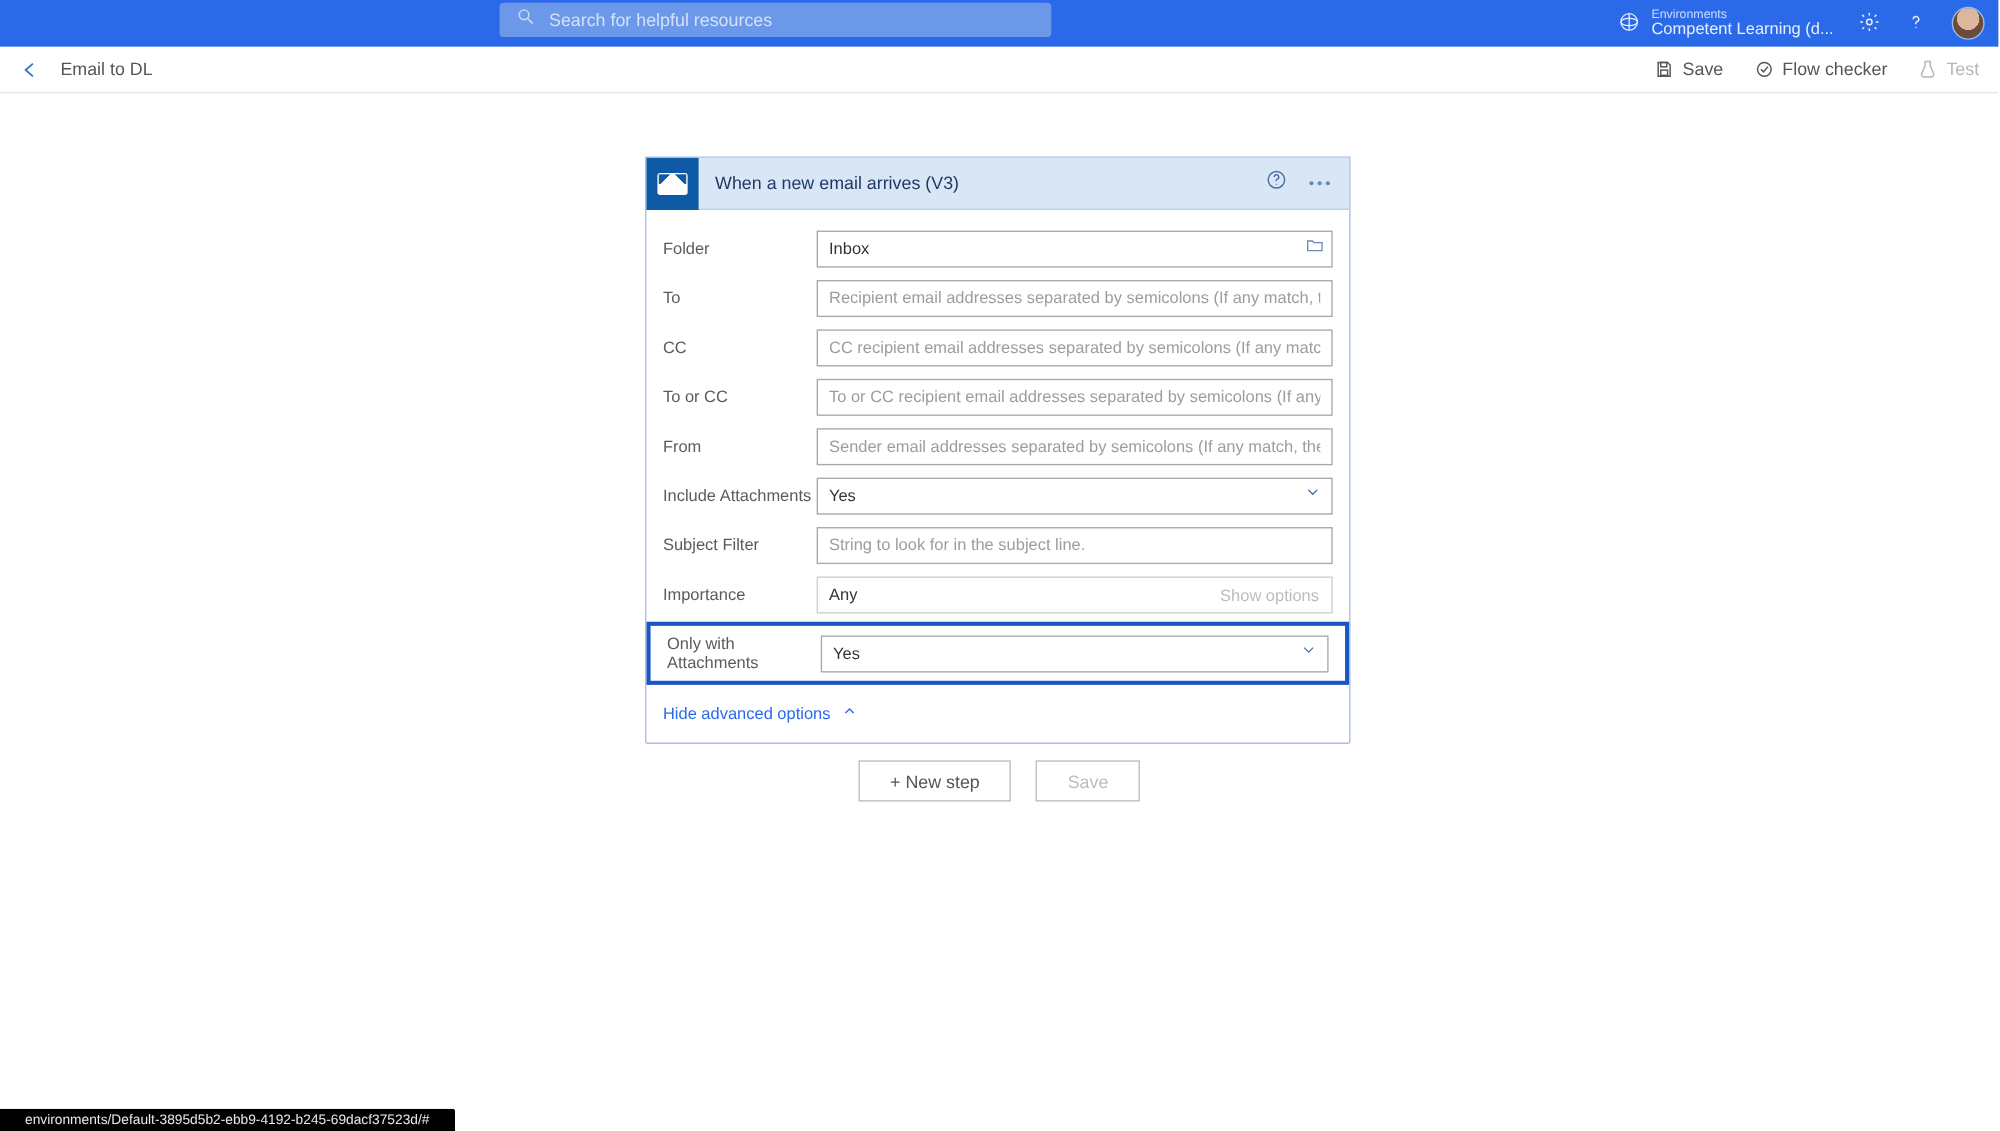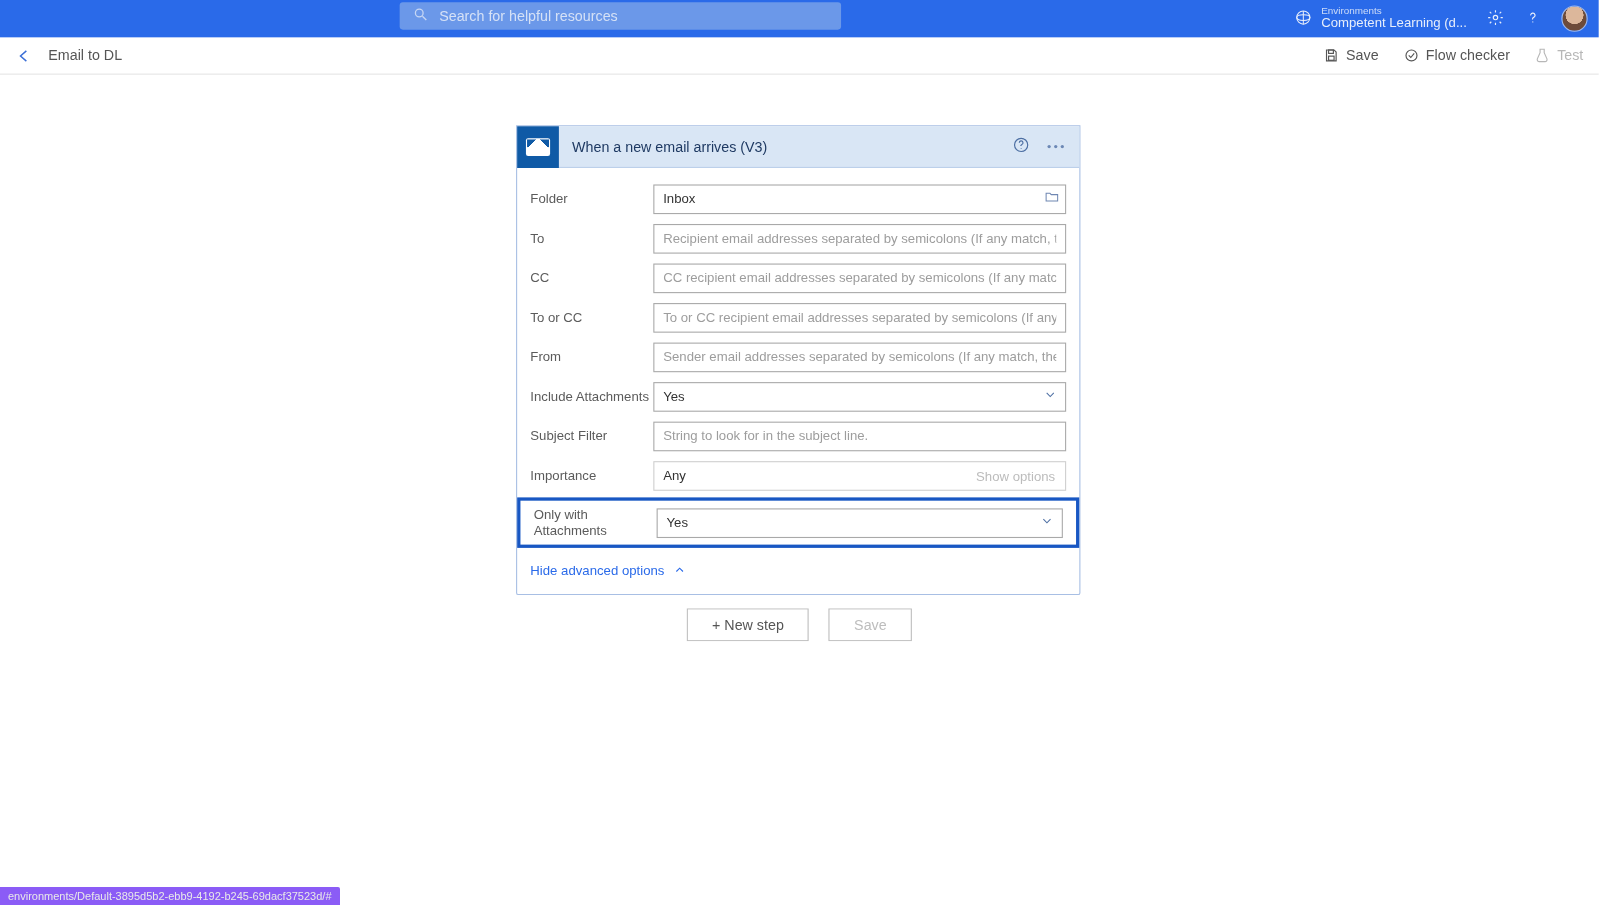--- a/index.html
+++ b/index.html
@@ -183,22 +183,22 @@
       height:30px; padding:0 22px;
       border:1px solid #bdbdbd; background:#fff;
       font-size:13px; color:#555;
       display:flex; align-items:center; gap:6px; cursor:pointer;
     }
     .btn.disabled{ color:#bdbdbd; }
 
     
     .status-bar{
       position:fixed; left:0; bottom:0;
-      background:#8b5cf6; color:#e9e9e9;
-      font-size:11px; padding:3px 8px;
+      background:#000000; color:#e9e9e9;
+      font-size:11px; padding:3px 20px;
       border-top-right-radius:2px;
     }
 
     
     .scale-wrap{ transform-origin: top left; transform: scale(1.098); width:1456px; }
   </style>
 </head>
 <body>
 
 <div class="scale-wrap">

